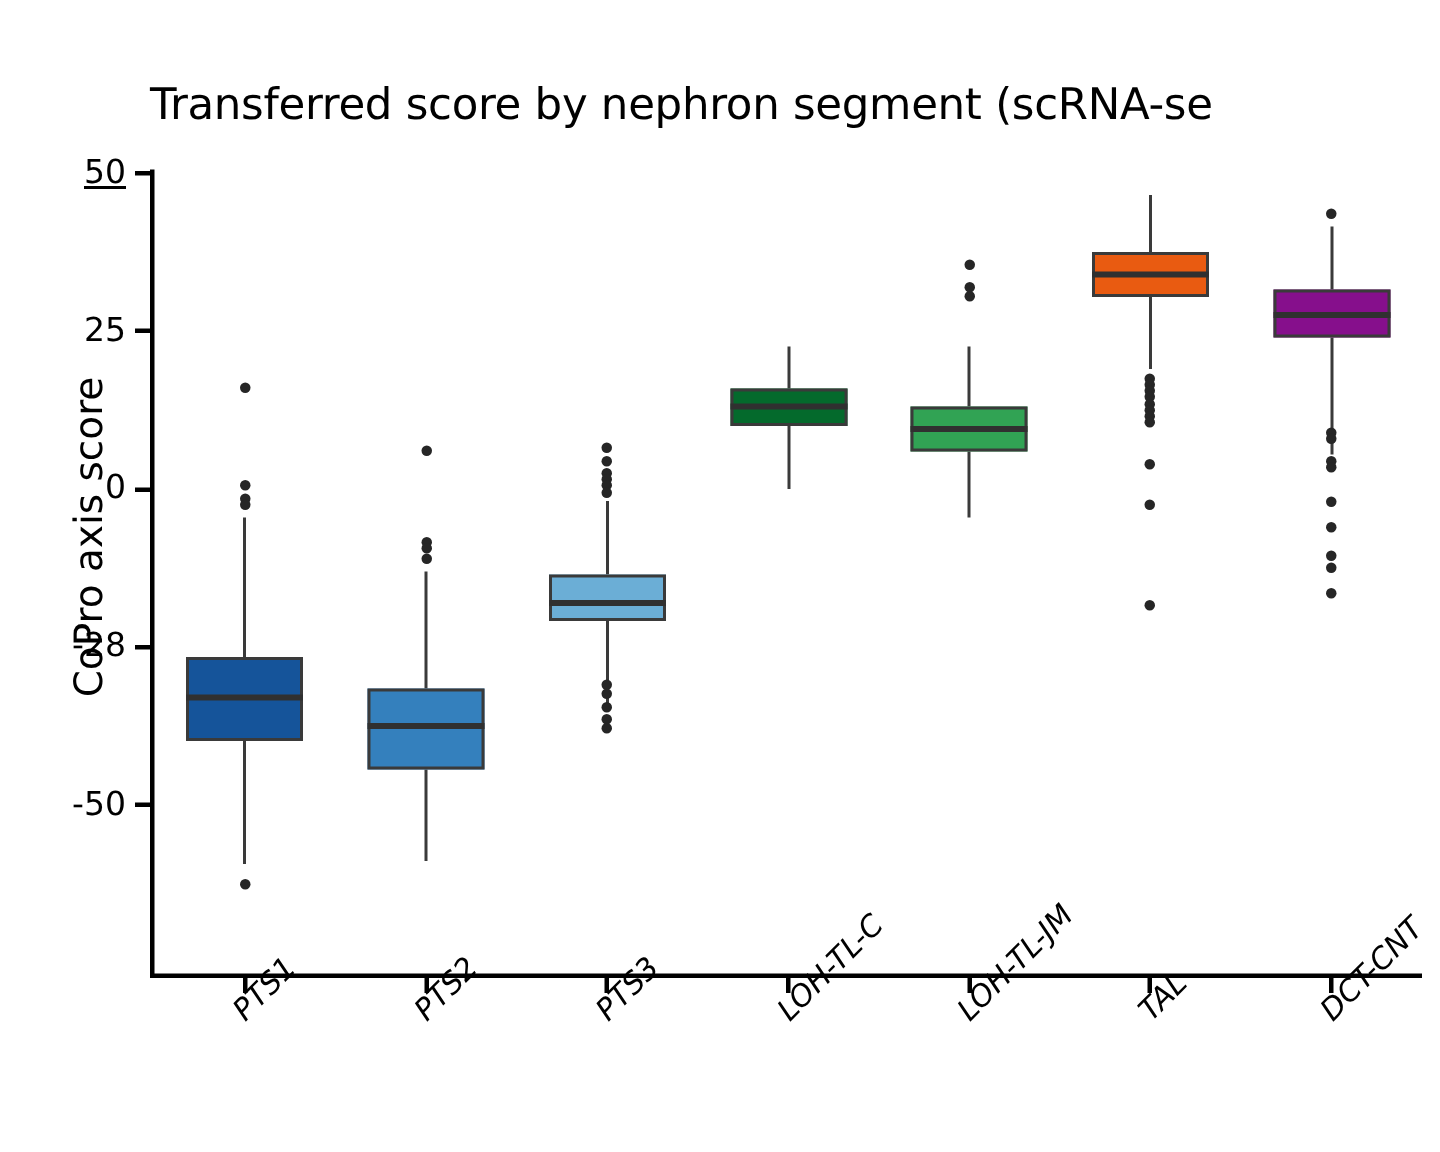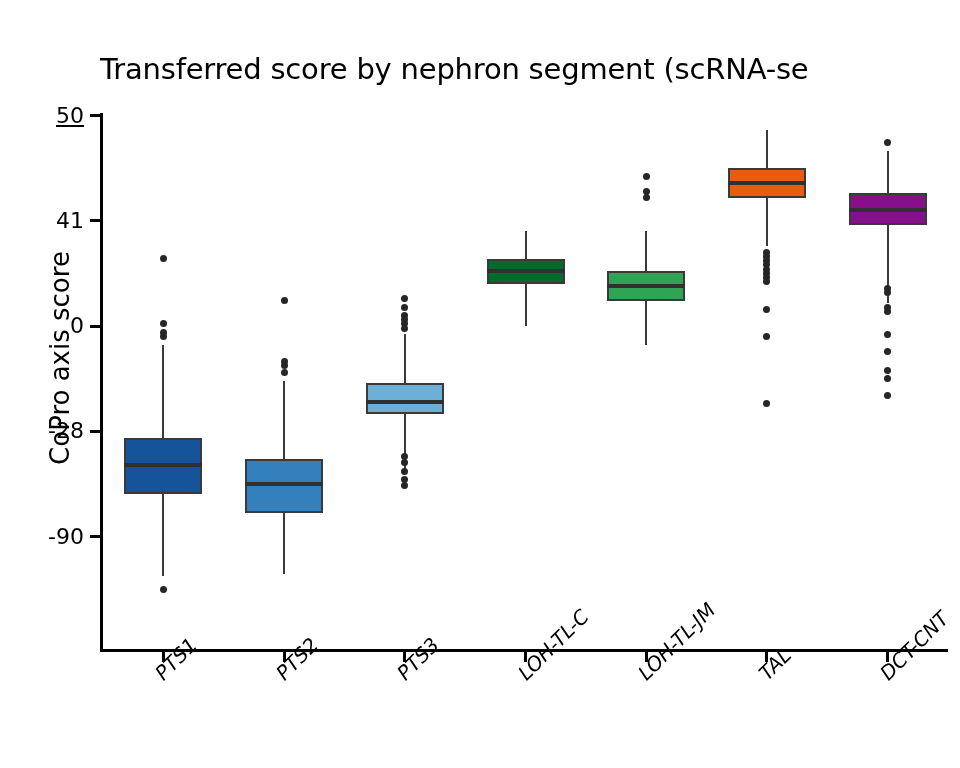--- a/index.html
+++ b/index.html
@@ -95,33 +95,33 @@
   <div class="axis-line" id="y-axis"></div>
   <div class="axis-line" id="x-axis"></div>
 
   <div id="ytick-layer">
       <div class="ytick-mark" style="top: 71px;"></div>
       <div class="ytick-label-wrap" style="top: 61.5px; text-decoration: underline;">
         <div class="ytick-label" style="position: relative;">50</div>
       </div>
       <div class="ytick-mark" style="top: 176.25px;"></div>
       <div class="ytick-label-wrap" style="top: 166.75px;">
-        <div class="ytick-label" style="position: relative;">41</div>
+        <div class="ytick-label" style="position: relative;">25</div>
       </div>
       <div class="ytick-mark" style="top: 281.5px;"></div>
       <div class="ytick-label-wrap" style="top: 272px;">
         <div class="ytick-label" style="position: relative;">0</div>
       </div>
       <div class="ytick-mark" style="top: 386.75px;"></div>
       <div class="ytick-label-wrap" style="top: 377.25px;">
         <div class="ytick-label" style="position: relative;">-28</div>
       </div>
       <div class="ytick-mark" style="top: 492px;"></div>
       <div class="ytick-label-wrap" style="top: 482.5px;">
-        <div class="ytick-label" style="position: relative;">-90</div>
+        <div class="ytick-label" style="position: relative;">-50</div>
       </div>
     </div>
   <div id="xtick-layer">
       <div class="xtick-mark" style="left: 161.857px;"></div>
       <div class="xtick-label" style="left: 150.357px; top: 625px;">PTS1</div>
       <div class="xtick-mark" style="left: 282.571px;"></div>
       <div class="xtick-label" style="left: 271.071px; top: 625px;">PTS2</div>
       <div class="xtick-mark" style="left: 403.286px;"></div>
       <div class="xtick-label" style="left: 391.786px; top: 625px;">PTS3</div>
       <div class="xtick-mark" style="left: 524px;"></div>

